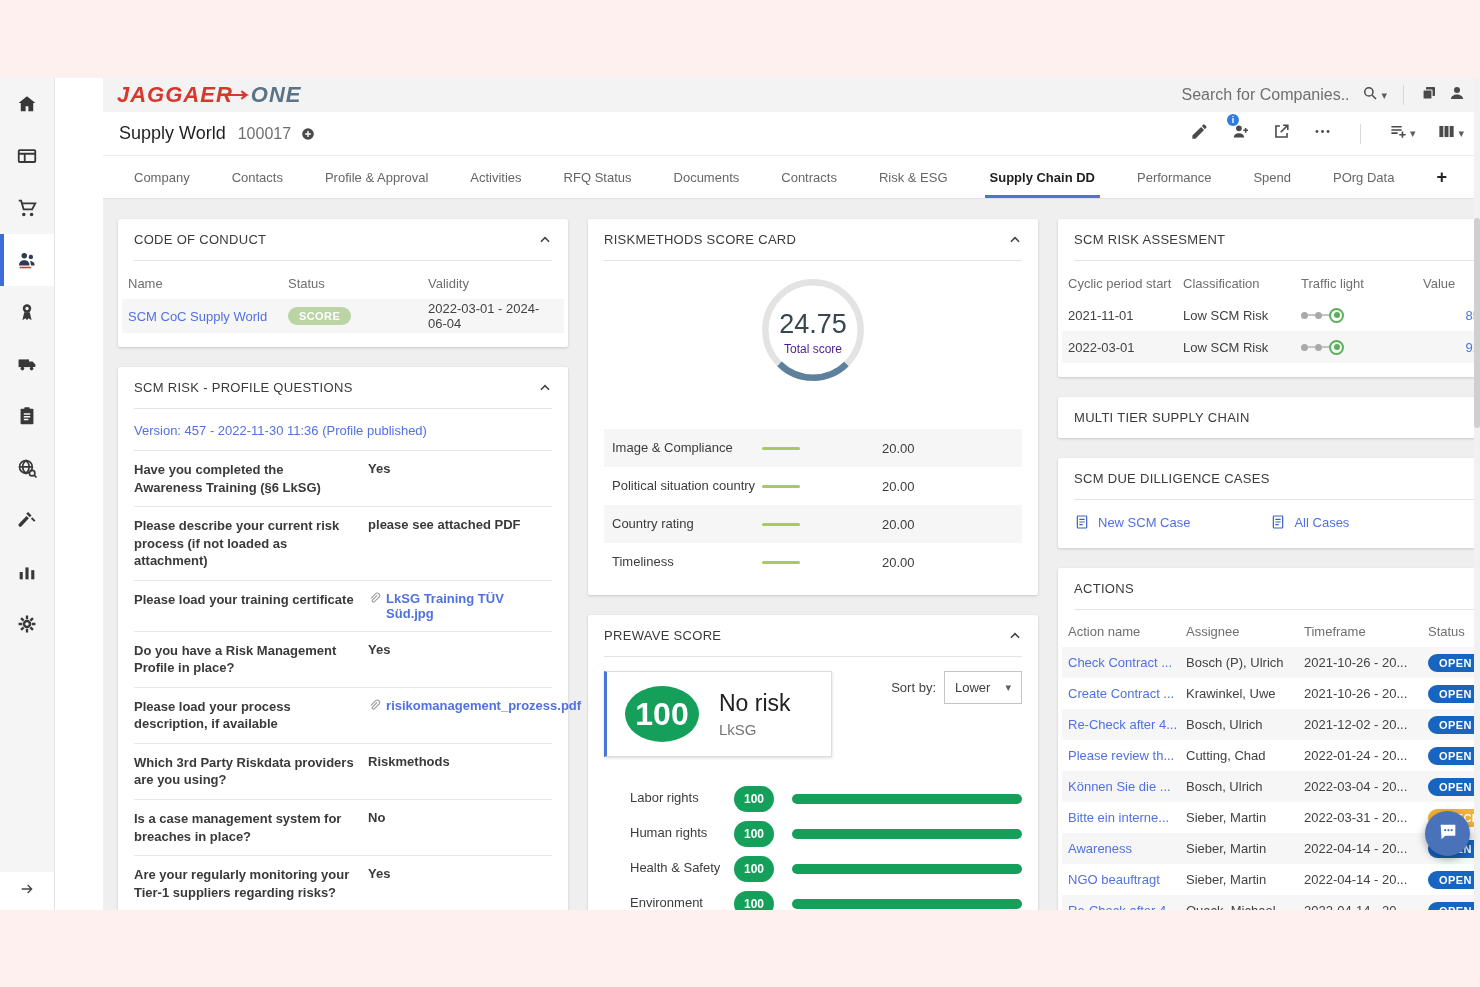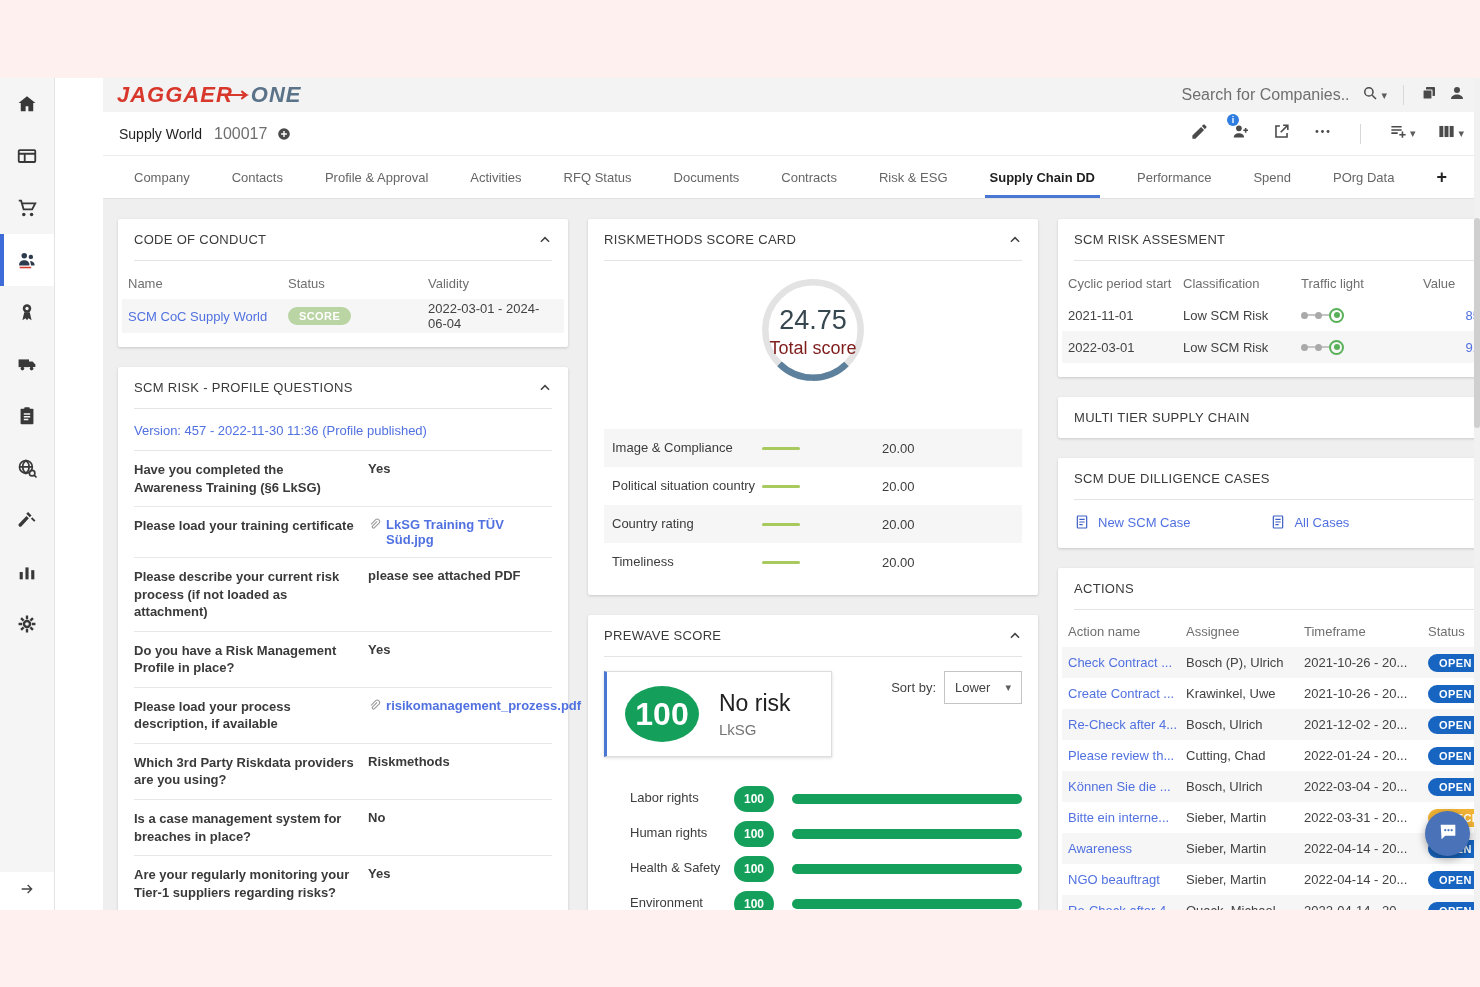--- a/index.html
+++ b/index.html
@@ -28,21 +28,21 @@
   .top-right { margin-left:auto; display:flex; align-items:center; gap:10px; color:#5c5c5c; }
   .search-input { border:none; background:transparent; font-family:inherit; font-size:16px; color:#444; width:170px; outline:none; }
   .search-input::placeholder { color:#6f6f6f; }
   .icon-btn { display:flex; align-items:center; gap:2px; cursor:pointer; color:#4a4a4a; }
   .icon-btn svg { width:18px; height:18px; }
   .caret { font-size:11px; color:#5c5c5c; }
   .vdiv { width:1px; height:20px; background:#d8d8d8; margin:0 6px; }
 
   
   .titlebar { height:44px; background:#fff; border-bottom:1px solid #ececec; display:flex; align-items:center; padding:0 16px; flex:0 0 44px; }
-  .page-title { font-size:14px; color:#1f1f1f; }
+  .page-title { font-size:18px; color:#1f1f1f; }
   .page-code { font-size:16px; color:#6f6f6f; margin-left:12px; }
   .title-plus { margin-left:10px; color:#555; display:flex; }
   .title-plus svg { width:14px; height:14px; }
   .title-actions { margin-left:auto; display:flex; align-items:center; gap:22px; color:#474747; }
   .title-actions .icon-btn svg { width:19px; height:19px; }
   .badge-wrap { position:relative; }
   .info-dot { position:absolute; top:-8px; left:-4px; width:12px; height:12px; background:#2f7de0; border-radius:50%; color:#fff; font-size:9px; font-weight:bold; display:flex; align-items:center; justify-content:center; font-style:normal; }
 
   
   .tabbar { height:43px; background:#fff; border-bottom:1px solid #e2e2e2; display:flex; align-items:stretch; padding-left:10px; flex:0 0 43px; }
@@ -89,21 +89,21 @@
   .qa-q { font-weight:bold; color:#3a3a3a; line-height:1.35; padding-right:14px; }
   .qa-a { font-weight:bold; color:#3a3a3a; }
   .file-a { display:flex; align-items:flex-start; gap:5px; font-weight:bold; }
   .clip { color:#9a9a9a; flex:0 0 auto; margin-top:1px; }
   .clip svg { width:13px; height:13px; }
 
   
   .donut-wrap { position:relative; width:110px; margin:14px auto 40px; }
   .donut-center { position:absolute; inset:0; display:flex; flex-direction:column; align-items:center; justify-content:center; }
   .donut-val { font-size:27px; color:#37474f; }
-  .donut-sub { font-size:18px; color:#7f1d1d; margin-top:2px; }
+  .donut-sub { font-size:12px; color:#4c1d95; margin-top:2px; }
   .rm-rows { font-size:13px; padding:0 16px 14px; }
   .rm-row { display:grid; grid-template-columns:150px 120px 1fr; align-items:center; min-height:38px; padding:2px 8px; }
   .rm-row.alt { background:#f6f6f6; }
   .rm-dash { width:38px; height:3px; background:#a8c95e; border-radius:2px; }
   .rm-label { line-height:1.3; }
 
   
   .pw-top { display:flex; padding:14px 16px 20px; align-items:flex-start; }
   .pw-scorebox { display:flex; align-items:center; gap:20px; border:1px solid #ddd; border-left:3px solid #4a77d4; box-shadow:0 1px 3px rgba(0,0,0,.15); padding:14px 40px 14px 18px; background:#fff; }
   .pw-oval { width:74px; height:56px; background:#14a05a; border-radius:50%; color:#fff; font-size:32px; font-weight:bold; display:flex; align-items:center; justify-content:center; }
@@ -403,31 +403,31 @@
             </header>
             <div class="card-rule"></div>
             <div class="qa">
               <div class="qa-version"><a class="link">Version: 457 - 2022-11-30 11:36 (Profile published)</a></div>
               <div id="qaRows">
                   <div class="qa-row">
                     <span class="qa-q">Have you completed the Awareness Training (§6 LkSG)</span>
                     <span class="qa-a">Yes</span>
                   </div>
                   <div class="qa-row">
+                    <span class="qa-q">Please describe your current risk process (if not loaded as attachment)</span>
+                    <span class="qa-a">please see attached PDF</span>
+                  </div>
+                  <div class="qa-row">
                     <span class="qa-q">Please load your training certificate</span>
                     <span class="file-a">
                       <span class="clip"><svg viewBox="0 0 24 24" fill="none" stroke="currentColor" stroke-width="2">
                           <path d="M16.8 6.3 8.6 14.5a2.3 2.3 0 0 0 3.3 3.3l8.5-8.5a4.4 4.4 0 0 0-6.2-6.2L5.7 11.6"></path>
                         </svg></span>
                       <a class="link">LkSG Training TÜV Süd.jpg</a>
                     </span>
-                  </div>
-                  <div class="qa-row">
-                    <span class="qa-q">Please describe your current risk process (if not loaded as attachment)</span>
-                    <span class="qa-a">please see attached PDF</span>
                   </div>
                   <div class="qa-row">
                     <span class="qa-q">Do you have a Risk Management Profile in place?</span>
                     <span class="qa-a">Yes</span>
                   </div>
                   <div class="qa-row">
                     <span class="qa-q">Please load your process description, if available</span>
                     <span class="file-a">
                       <span class="clip"><svg viewBox="0 0 24 24" fill="none" stroke="currentColor" stroke-width="2">
                           <path d="M16.8 6.3 8.6 14.5a2.3 2.3 0 0 0 3.3 3.3l8.5-8.5a4.4 4.4 0 0 0-6.2-6.2L5.7 11.6"></path>

